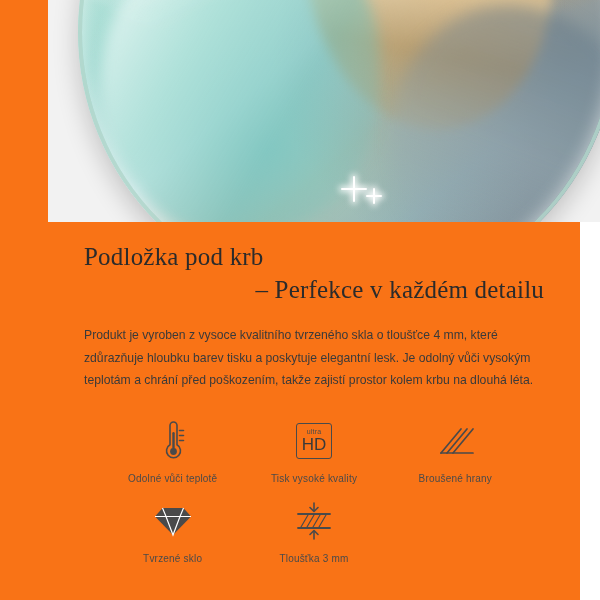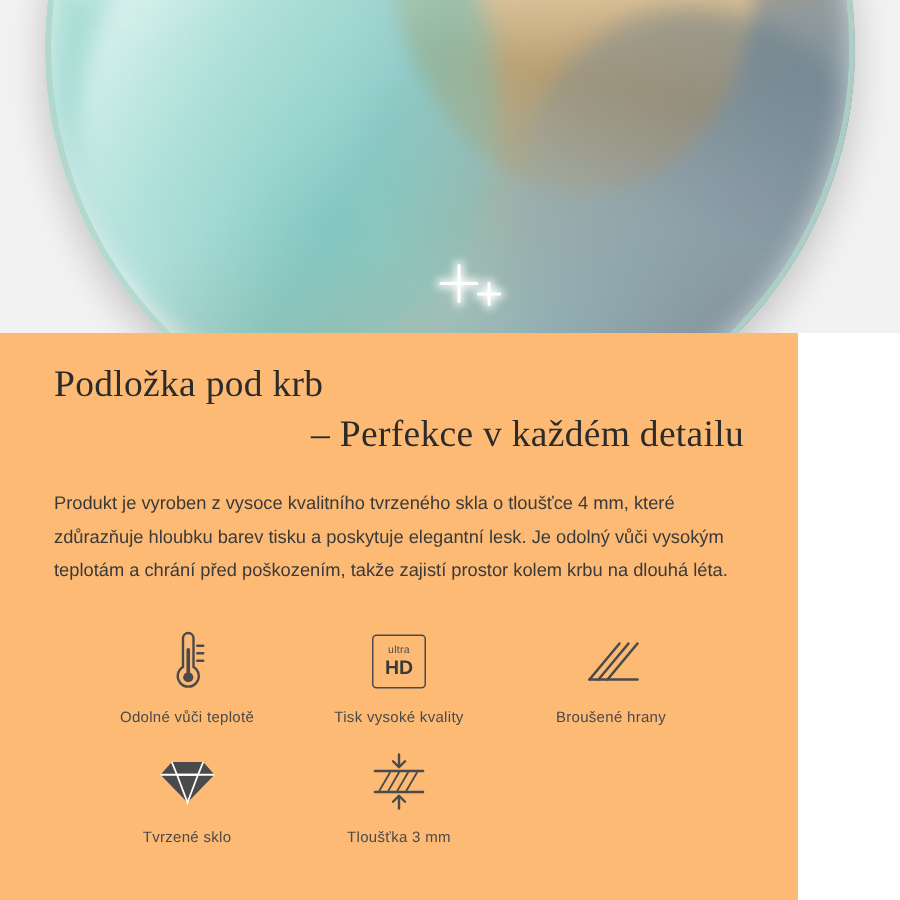--- a/index.html
+++ b/index.html
@@ -10,21 +10,22 @@
     width: 600px;
     height: 600px;
     background: #ffffff;
     font-family: "Liberation Sans", sans-serif;
     overflow: hidden;
   }
   .page {
     position: relative;
     width: 532px;
     height: 600px;
-    background: #fdba74;
+    background: #f97316;
+    padding-left: 48px;
   }
 
   
   .hero {
     position: relative;
     width: 600px;
     height: 222px;
     overflow: hidden;
     background: #f3f3f3;
   }
@@ -192,22 +193,22 @@
     align-items: center;
     justify-content: center;
     line-height: 1;
   }
   .ultrahd .u1 {
     font-size: 7px;
     color: #4a4a4a;
     letter-spacing: 0.2px;
   }
   .ultrahd .u2 {
-    font-size: 13px;
-    font-weight: bold;
+    font-size: 17px;
+    font-weight: normal;
     color: #3a3a3a;
     margin-top: 1px;
   }
 </style>
 </head>
 <body>
 
 <div class="page">
 
   <div class="hero">

